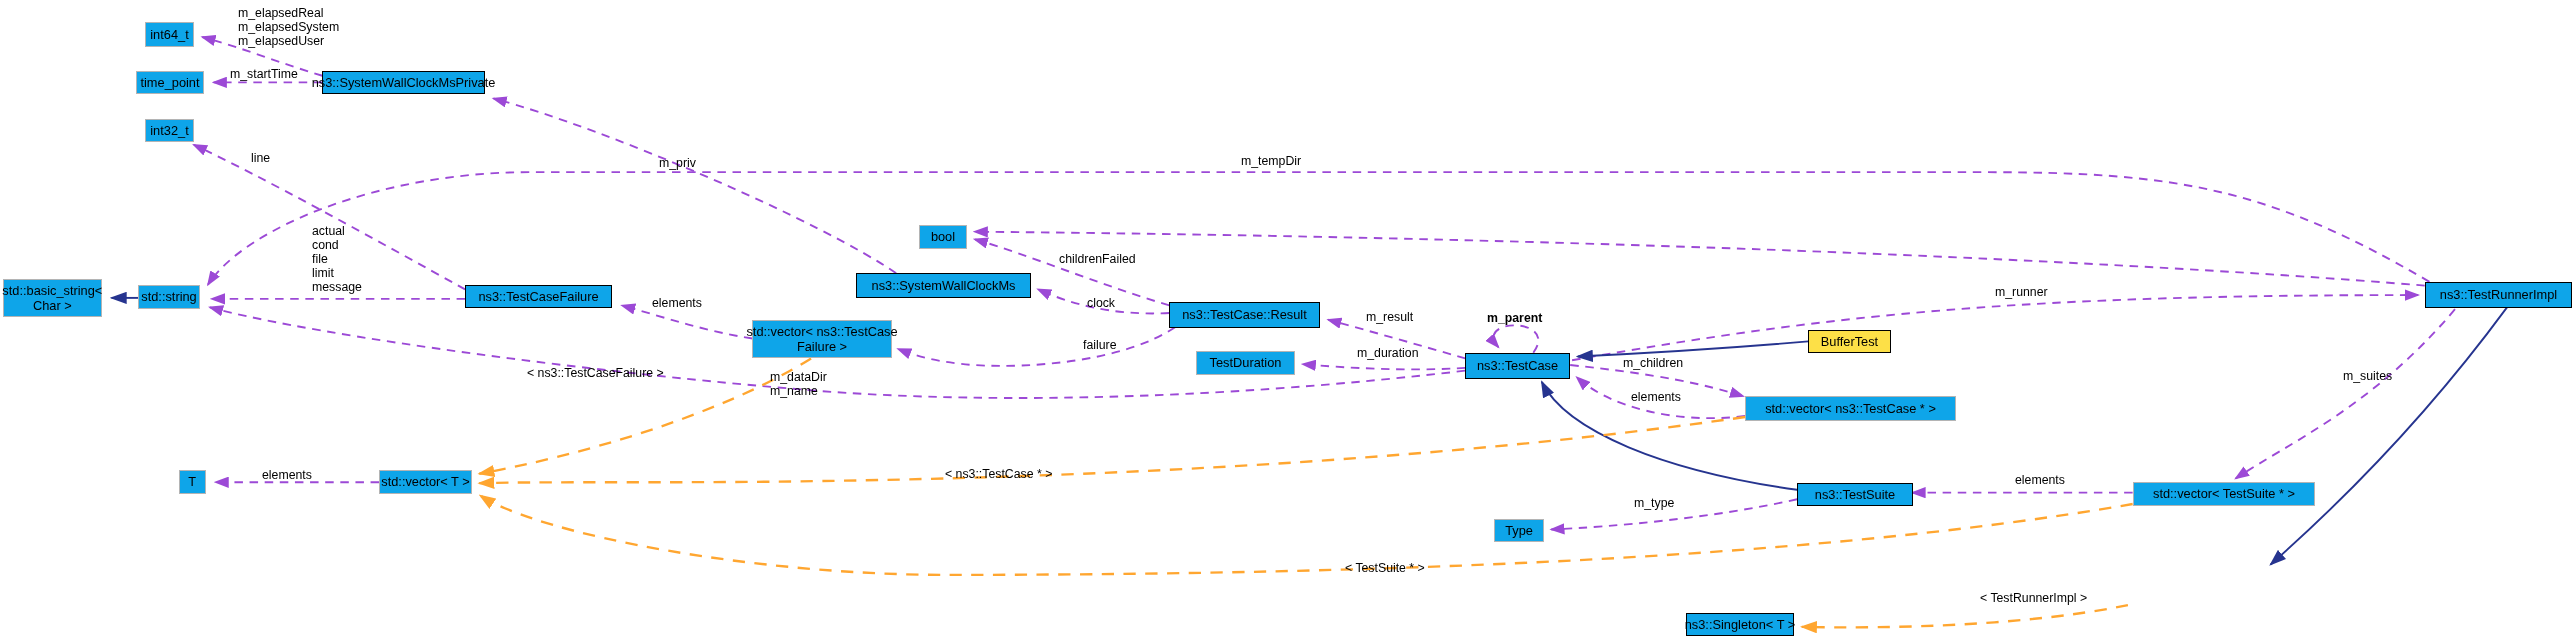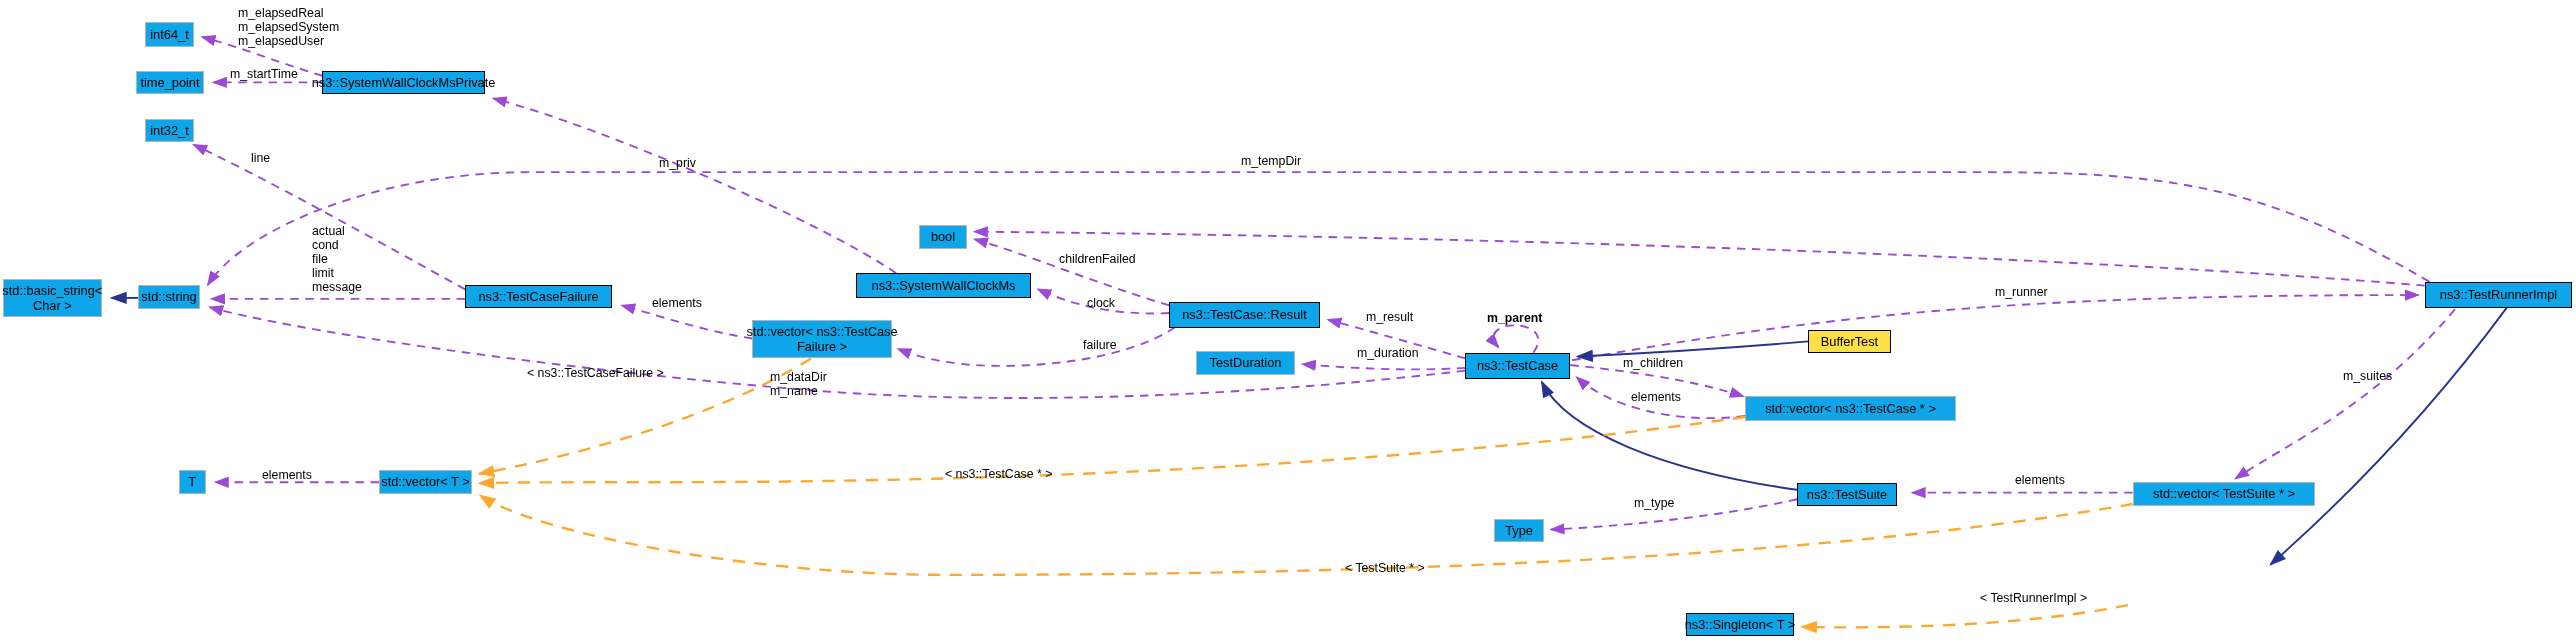--- a/index.html
+++ b/index.html
@@ -110,21 +110,21 @@
     </div>
   <div class="node bold" style="left:1465px;top:353px;width:105px;height:25.5px;text-align:center;">
       <span>ns3::TestCase</span>
     </div>
   <div class="node highlight" style="left:1808px;top:330px;width:83px;height:23px;">
       <span>BufferTest</span>
     </div>
   <div class="node" style="left:1745px;top:396px;width:211px;height:24.6px;">
       <span>std::vector&lt; ns3::TestCase * &gt;</span>
     </div>
-  <div class="node bold" style="left:1797px;top:483px;width:100px;height:23px;">
+  <div class="node bold" style="left:1797px;top:483px;width:116px;height:23px;">
       <span>ns3::TestSuite</span>
     </div>
   <div class="node" style="left:1494px;top:519px;width:50px;height:23px;">
       <span>Type</span>
     </div>
   <div class="node" style="left:379px;top:470px;width:93px;height:23.6px;">
       <span>std::vector&lt; T &gt;</span>
     </div>
   <div class="node" style="left:179px;top:470px;width:26.5px;height:23.6px;">
       <span>T</span>

